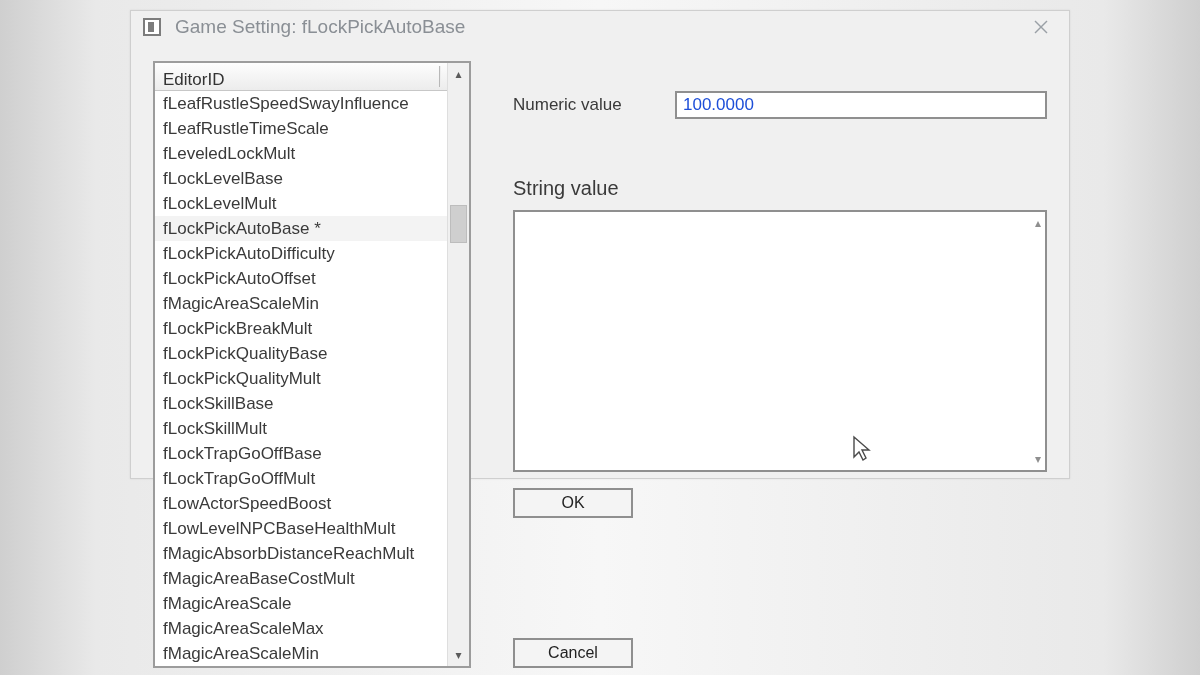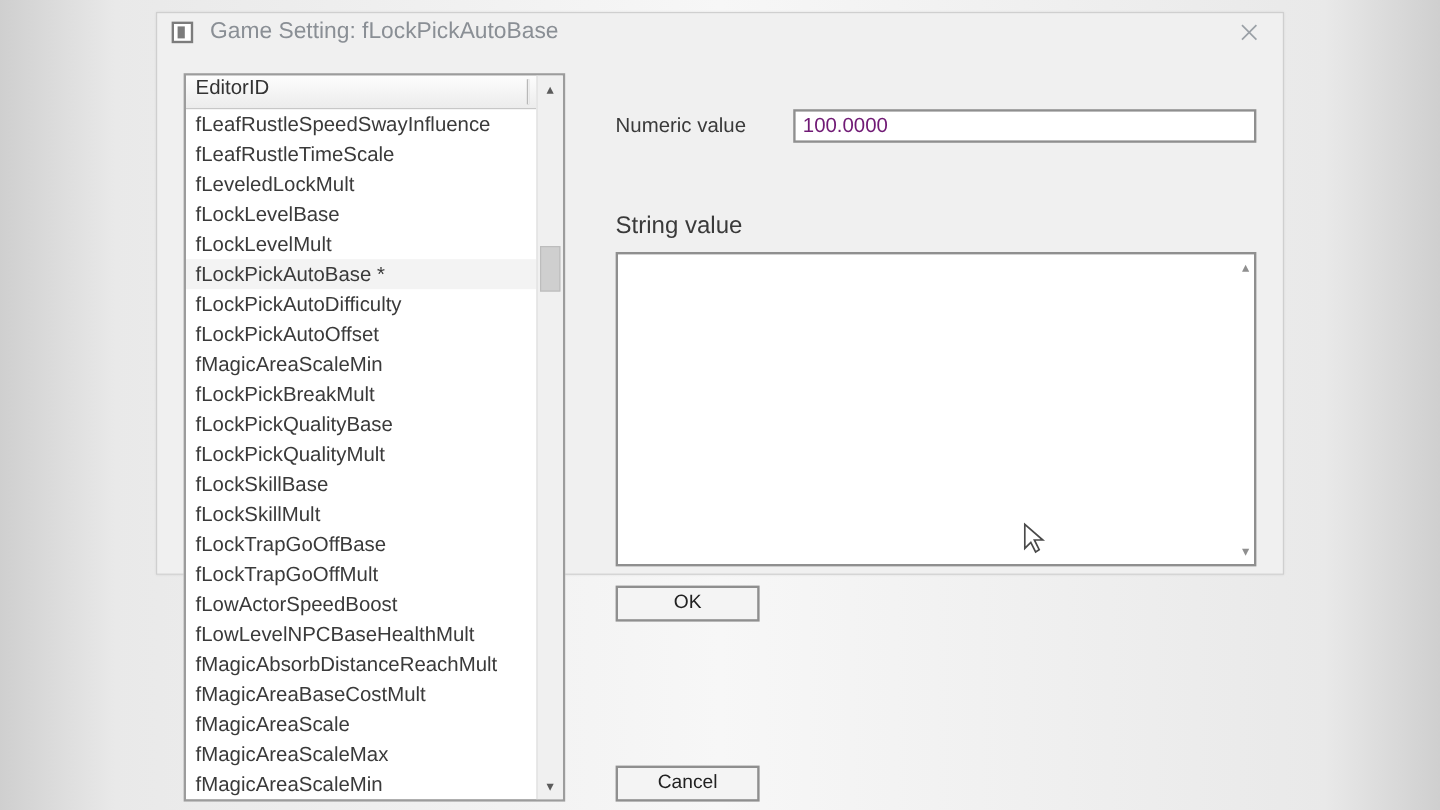--- a/index.html
+++ b/index.html
@@ -76,21 +76,21 @@
     border: 2px solid #9c9c9c;
     background:#fff;
     display:flex;
     position:relative;
   }
   .list-inner { flex:1; overflow:hidden; }
   .col-header {
     height: 28px;
     background: linear-gradient(#fdfdfd,#ececec);
     border-bottom:1px solid #c7c7c7;
-    display:flex; align-items:flex-start;
+    display:flex; align-items:flex-end;
     padding-left:8px;
     font-size:17px; color:#333;
     position:relative;
   }
   .col-header .divider {
     position:absolute; right:6px; top:3px; bottom:3px;
     width:2px; background:#b8b8b8;
     border-right:1px solid #eee;
   }
   ul.items {
@@ -126,29 +126,29 @@
     top:120px; height:38px;
     background:#cfcfcf;
     border:1px solid #bdbdbd;
   }
 
   
   .right {
     flex:1; display:flex; flex-direction:column;
     padding-top: 30px;
   }
-  .row { display:flex; align-items:center; gap:20px; }
+  .row { display:flex; align-items:center; gap:34px; }
   .lbl { width:128px; color:#3a3a3a; font-size:17px; }
   input.text {
     flex:1;
     height:28px;
     border:2px solid #8f8f8f;
     background:#fff;
     padding:0 6px;
-    font-family:inherit; font-size:17px; color:#701a75;
+    font-family:inherit; font-size:17px; color:#1d4ed8;
   }
   .string-section {
     margin-top: 58px;
     display:flex; flex-direction:column; flex:1;
   }
   .string-section .slabel {
     color:#3a3a3a; font-size:20px; margin-bottom:10px;
   }
   .string-box {
     flex:1;

